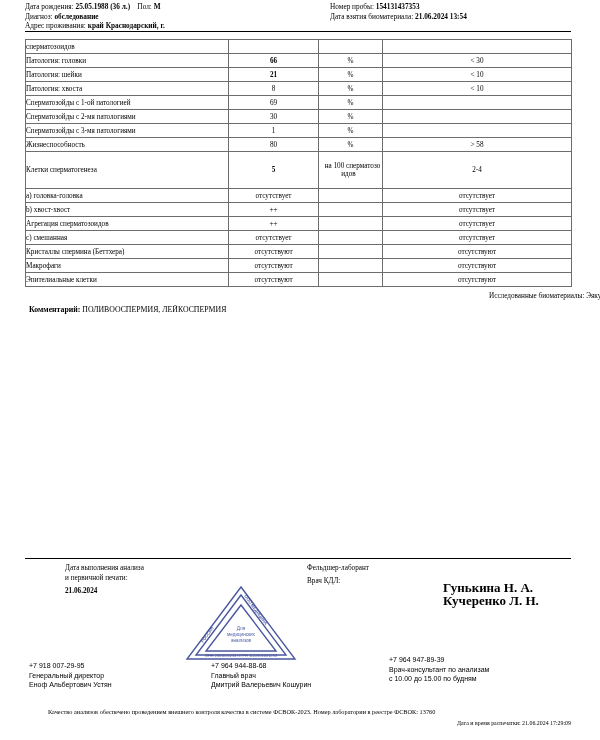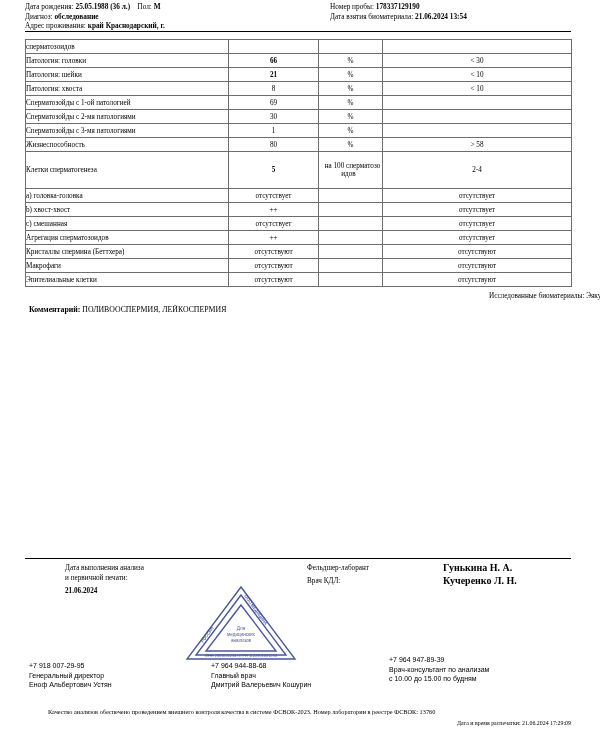--- a/index.html
+++ b/index.html
@@ -118,22 +118,22 @@
   .sig-roles {
     position: absolute;
     left: 307px;
     top: 562px;
     font-size: 7.2px;
     line-height: 12.5px;
   }
   .sig-names {
     position: absolute;
     left: 443px;
-    top: 562px;
-    font-size: 10px;
+    top: 582px;
+    font-size: 13px;
     line-height: 12.5px;
     font-weight: bold;
   }
 
   
   .stamp {
     position: absolute;
     left: 182px;
     top: 583px;
     width: 118px;
@@ -194,21 +194,21 @@
     </div>
     <div class="header-line">
       <span class="lbl">Адрес проживания:</span>
       <span class="val">край Краснодарский, г.</span>
     </div>
   </div>
 
   <div class="header-col right">
     <div class="header-line">
       <span class="lbl">Номер пробы:</span>
-      <span class="val">178337129190</span>
+      <span class="val">154131437353</span>
     </div>
     <div class="header-line">
       <span class="lbl">Дата взятия биоматериала:</span>
       <span class="val">21.06.2024 13:54</span>
     </div>
   </div>
 
   <div class="header-rule"></div>
 </div>
 
@@ -280,28 +280,28 @@
         <td class="c-unit"><span></span></td>
         <td class="c-ref"><span>отсутствует</span></td>
       </tr>
       <tr>
         <td class="c-name"><span>b) хвост-хвост</span></td>
         <td class="c-val"><span>++</span></td>
         <td class="c-unit"><span></span></td>
         <td class="c-ref"><span>отсутствует</span></td>
       </tr>
       <tr>
+        <td class="c-name"><span>Агрегация сперматозоидов</span></td>
+        <td class="c-val"><span>++</span></td>
+        <td class="c-unit"><span></span></td>
+        <td class="c-ref"><span>отсутствует</span></td>
+      </tr>
+      <tr>
         <td class="c-name"><span>c) смешанная</span></td>
         <td class="c-val"><span>отсутствует</span></td>
-        <td class="c-unit"><span></span></td>
-        <td class="c-ref"><span>отсутствует</span></td>
-      </tr>
-      <tr>
-        <td class="c-name"><span>Агрегация сперматозоидов</span></td>
-        <td class="c-val"><span>++</span></td>
         <td class="c-unit"><span></span></td>
         <td class="c-ref"><span>отсутствует</span></td>
       </tr>
       <tr>
         <td class="c-name"><span>Кристаллы спермина (Беттхера)</span></td>
         <td class="c-val"><span>отсутствуют</span></td>
         <td class="c-unit"><span></span></td>
         <td class="c-ref"><span>отсутствуют</span></td>
       </tr>
       <tr>

